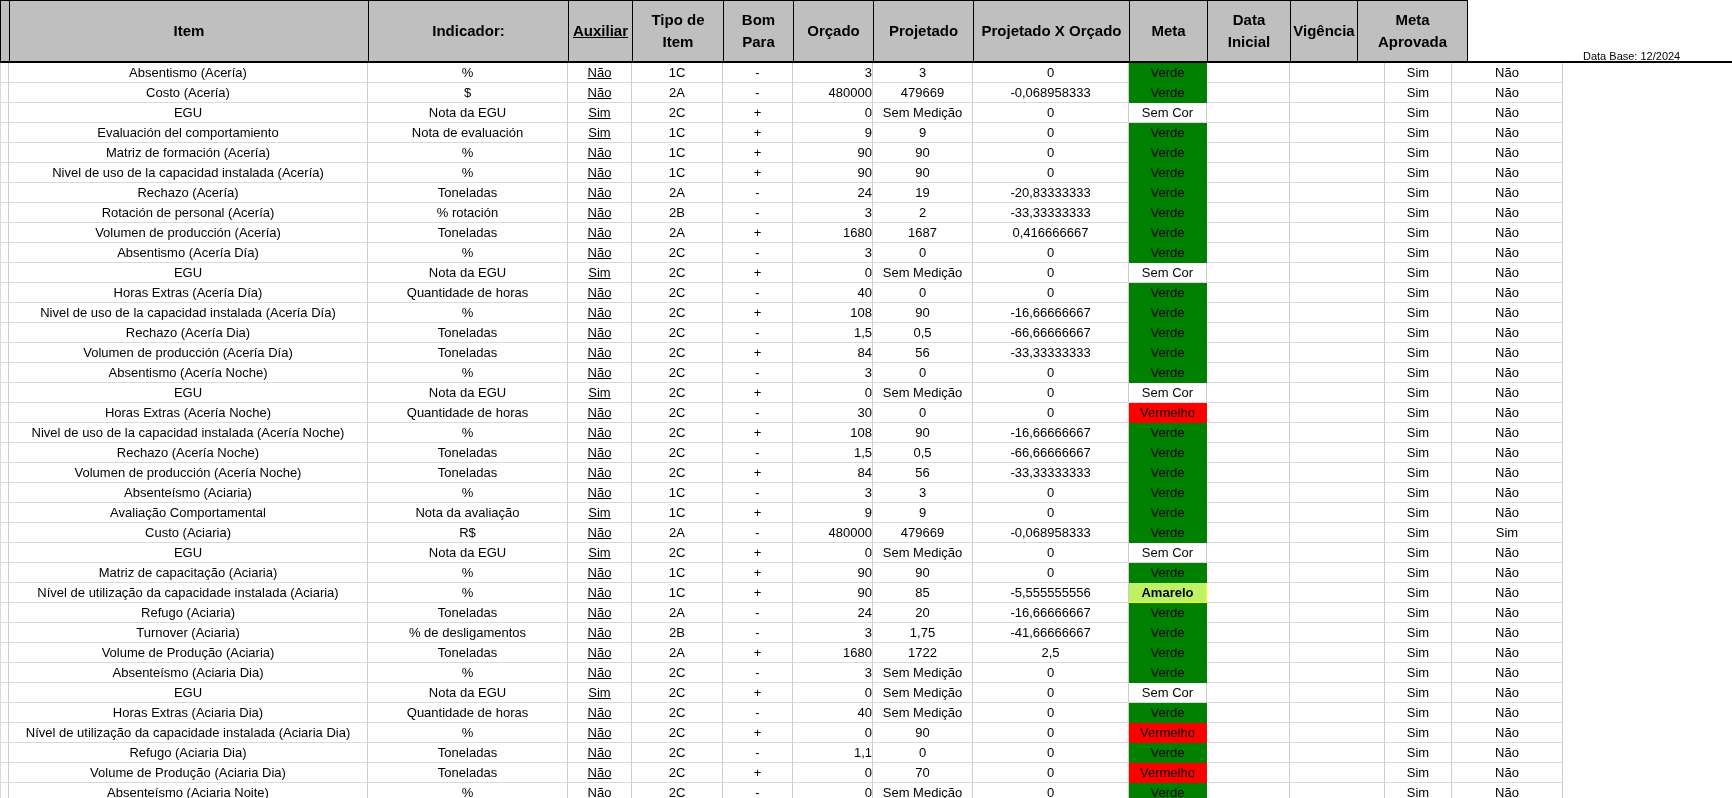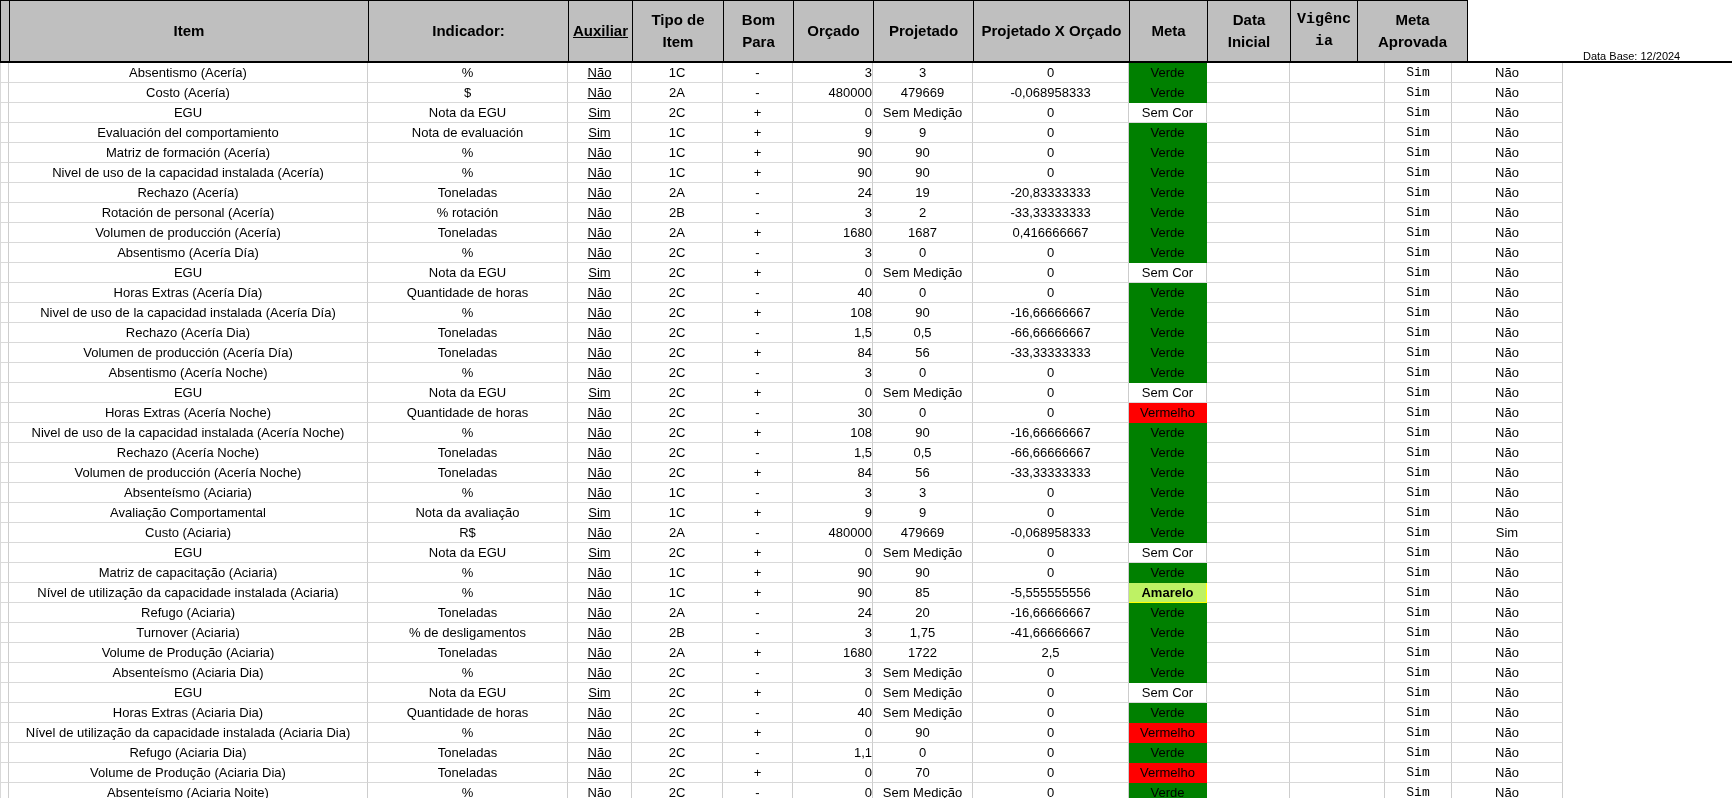--- a/index.html
+++ b/index.html
@@ -61,21 +61,21 @@
   .c2  { width: 200px; }
   .c3  { width: 64px; text-decoration: underline;  }
   .c4  { width: 91px;  }
   .c5  { width: 70px;  }
   .c6  { width: 80px; text-align: right;  }
   .c7  { width: 100px; }
   .c8  { width: 156px; }
   .c9  { width: 78px;  }
   .c10 { width: 83px;  }
   .c11 { width: 95px;  }
-  .c12 { width: 67px; font-family: Liberation Mono, monospace;  }
+  .c12 { width: 67px;  }
   .c13 { width: 111px; }
   
   #data-base-label {
     position: absolute;
     left: 1583px;
     top: 50px;
     font-size: 11px;
     color: #000000;
     white-space: nowrap;
   }

